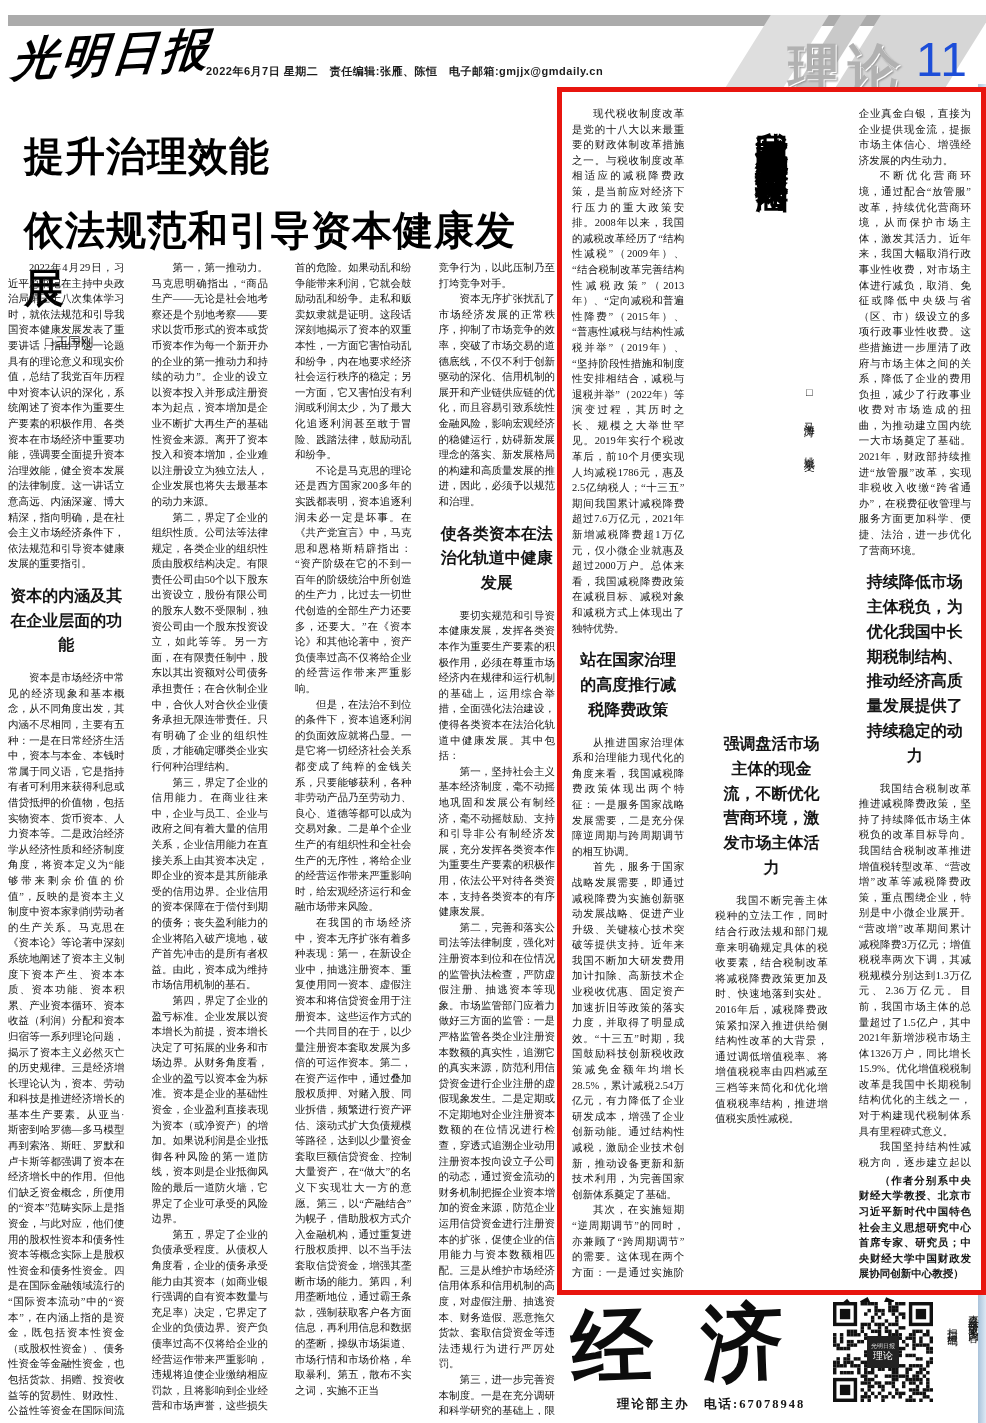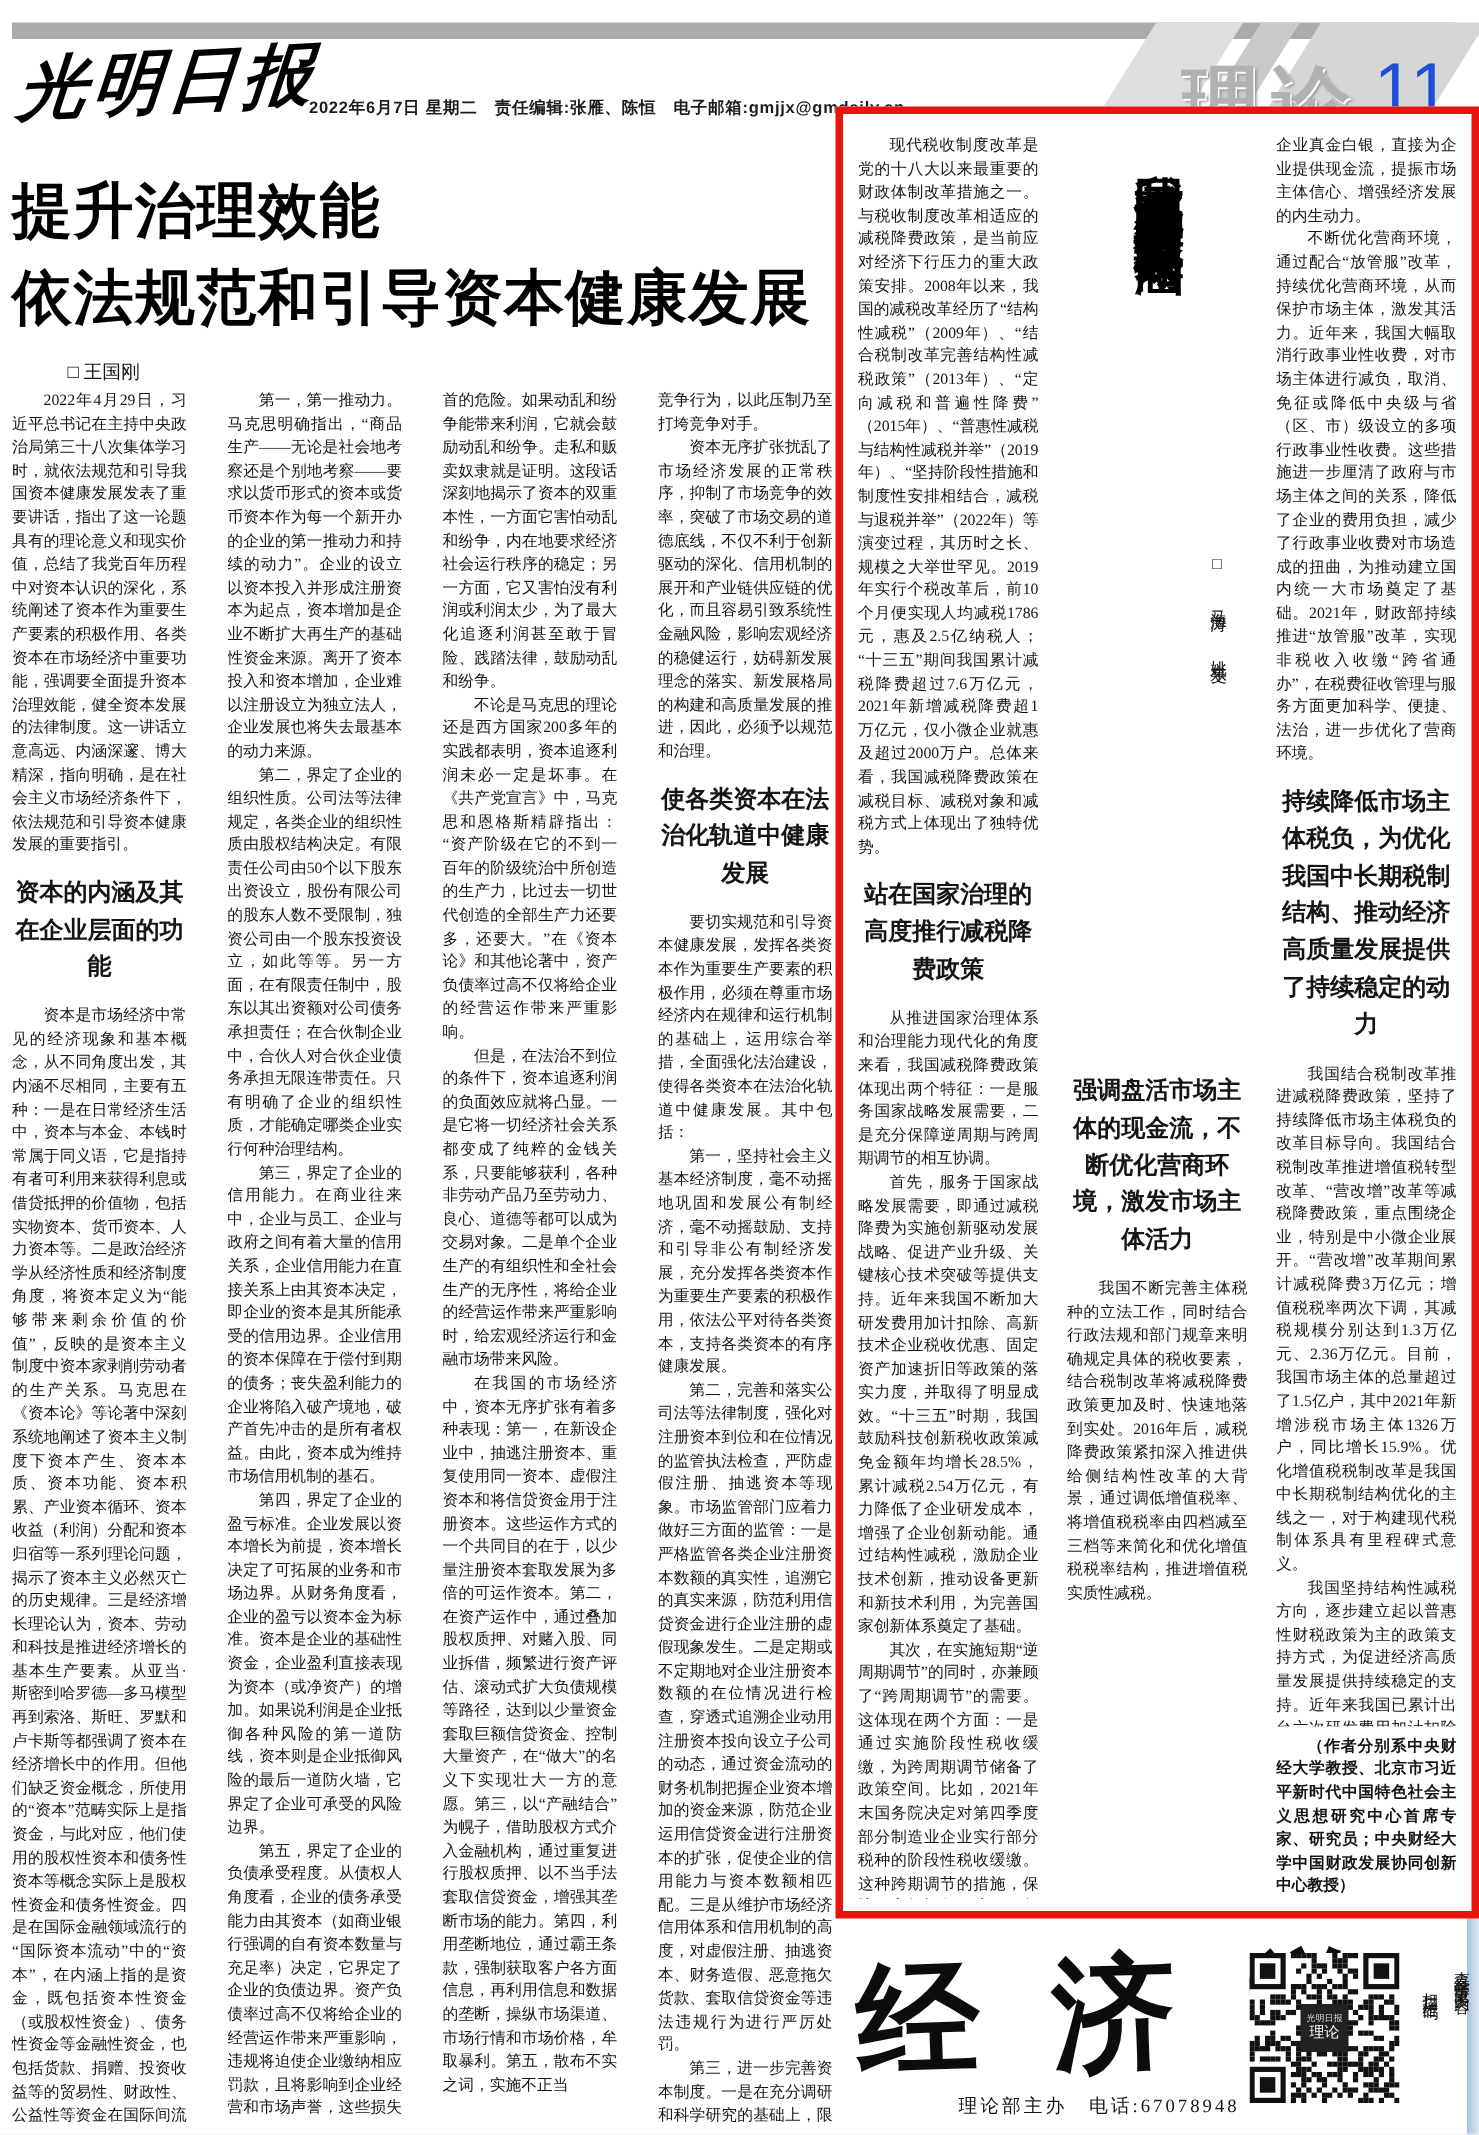--- a/index.html
+++ b/index.html
@@ -16,43 +16,43 @@
   .dateline{position:absolute;left:206px;top:64px;font-size:11px;letter-spacing:.5px;color:#1c1c1c;
             font-family:"Liberation Sans","DejaVu Sans",sans-serif;font-weight:bold;}
   .section-label{position:absolute;left:788px;top:34px;font-size:52px;font-weight:900;letter-spacing:8px;
         color:#b1b1b1;text-shadow:1px 1px 0 #fff,2px 2px 2px #8f8f8f;}
   .pageno{position:absolute;left:916px;top:32px;font-size:48px;color:#1d4ed8;
         font-family:"Liberation Sans","DejaVu Sans",sans-serif;letter-spacing:1px;}
   .edge-blue{position:absolute;right:0;top:84px;width:8px;height:1339px;
         background:linear-gradient(to right,#a9c2da,#dce9f5);}
   
   .la{position:absolute;left:8px;top:112px;width:547px;}
-  .la h1{margin:0;font-size:40px;line-height:58px;font-weight:900;letter-spacing:1px;color:#000;}
+  .la h1{margin:16px;font-size:40px;line-height:58px;font-weight:900;letter-spacing:1px;color:#000;}
   .la .byline{margin-top:12px;font-size:12.5px;color:#111;padding-left:37px;}
   .body-cols{position:absolute;left:8px;top:260px;width:547px;height:1155px;display:flex;gap:27px;}
   .col{flex:1 1 0;overflow:hidden;font-size:10.5px;line-height:15.6px;text-align:justify;
        display:flex;flex-direction:column;}
   .clip{flex:1 1 auto;min-height:0;overflow:hidden;}
   .blk-p{text-indent:2em;}
   .blk-pc{text-indent:0;}
   .blk-h{font-weight:bold;text-align:center;font-size:16px;line-height:1.55;margin:12px 2px;}
   .blk-note{font-weight:bold;text-indent:2em;margin-top:auto;padding-top:6px;}
   
-  .rbox{position:absolute;left:557px;top:71px;width:429px;height:1208px;box-sizing:border-box;
-        border:5px solid #e8150f;padding:14px 10px 8px 10px;display:flex;gap:19px;background:#fff;}
+  .rbox{position:absolute;left:557px;top:87px;width:429px;height:1208px;box-sizing:border-box;
+        border:5px solid #e8150f;padding:14px 10px 8px 10px;display:flex;gap:31px;background:#fff;}
   .vtitle-block{position:relative;height:608px;margin-bottom:6px;flex:none;}
   .vtitle{writing-mode:vertical-rl;text-orientation:upright;font-size:33px;font-weight:900;
         letter-spacing:3px;line-height:1.1;height:100%;margin:0 auto;color:#000;}
   .vbyline{position:absolute;left:76%;top:46%;writing-mode:vertical-rl;text-orientation:upright;
         font-size:11px;letter-spacing:2px;white-space:pre;}
   
   .footer{position:absolute;left:557px;top:1302px;width:429px;height:118px;}
   .calligraphy{position:absolute;left:14px;top:-14px;font-size:82px;font-weight:900;letter-spacing:14px;
         transform:rotate(-2deg);color:#0c0c0c;}
-  .organizer{position:absolute;left:82px;top:94px;font-size:12.5px;font-weight:normal;letter-spacing:2px;}
+  .organizer{position:absolute;left:60px;top:94px;font-size:12.5px;font-weight:bold;letter-spacing:2px;}
   .qr{position:absolute;left:276px;top:0;width:100px;height:100px;}
   .qr-label{position:absolute;left:310px;top:34px;width:32px;height:32px;background:#222;color:#fff;
         font-size:10px;display:flex;flex-direction:column;align-items:center;justify-content:center;line-height:1.1;}
   .qr-label .tiny{font-size:6px;color:#ddd;}
   .qr-captions{position:absolute;left:388px;top:4px;height:108px;display:flex;flex-direction:row-reverse;gap:7px;}
   .qr-captions span{writing-mode:vertical-rl;text-orientation:upright;font-size:10.5px;letter-spacing:2px;}
   .qr-captions .c2{padding-top:14px;}
 </style>
 </head>
 <body>

